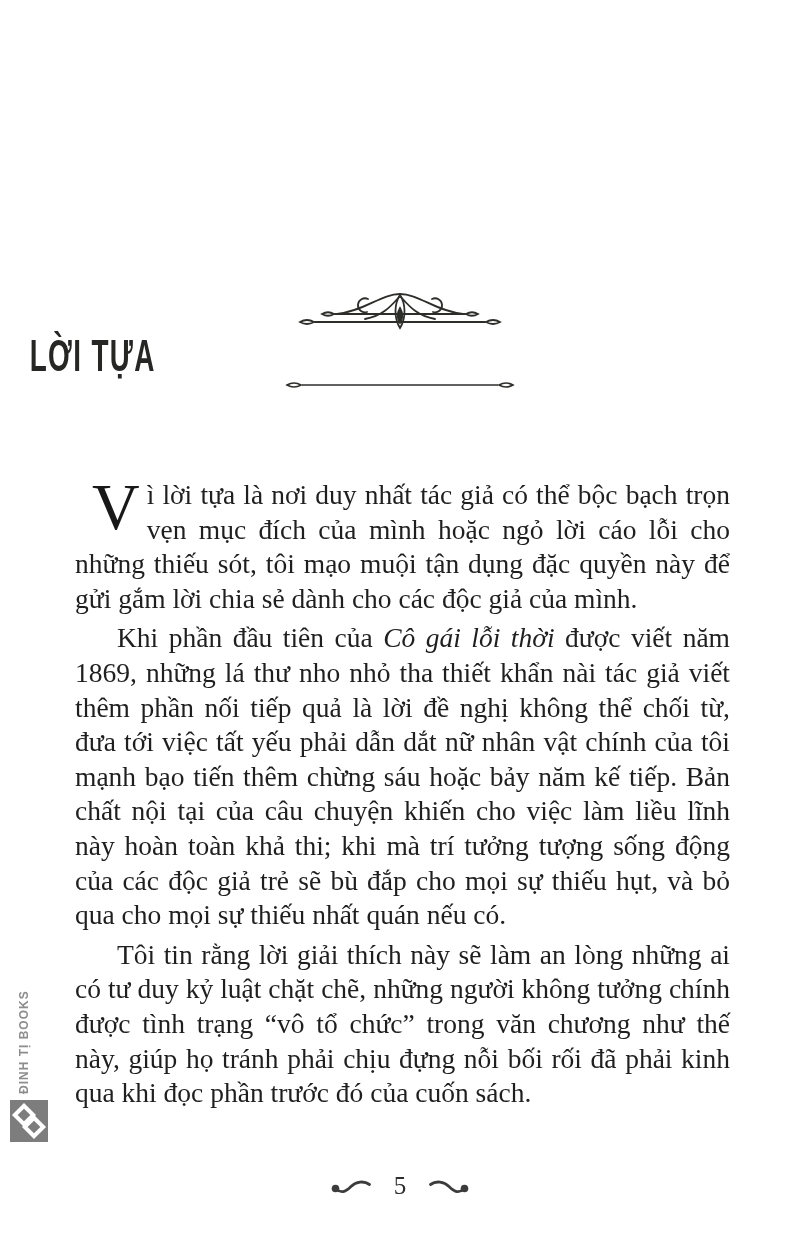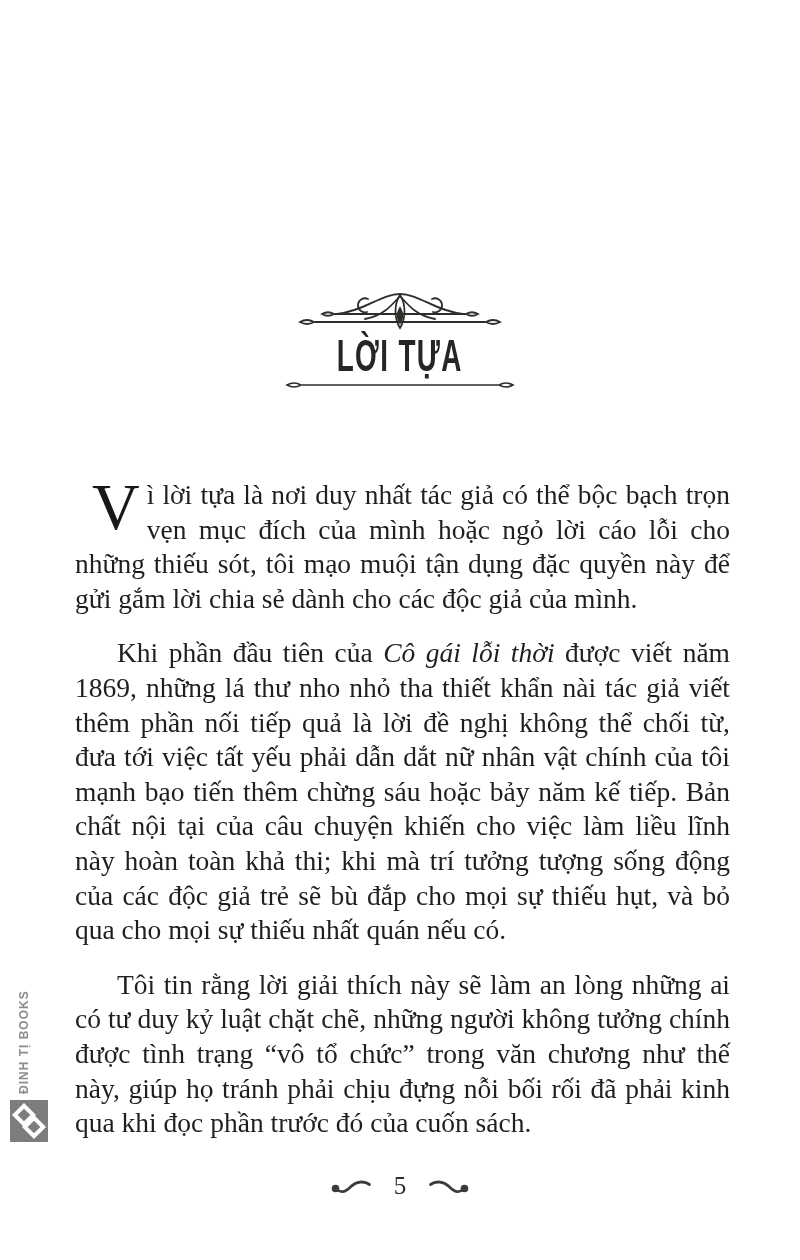--- a/index.html
+++ b/index.html
@@ -19,21 +19,21 @@
     top: 290px;
     left: 0;
     width: 800px;
     text-align: center;
   }
   .title-wrap {
     position: absolute;
     top: 333px;
     left: 0;
     width: 800px;
-    text-align: center;
+    text-align: left;
   }
   .page-title {
     display: inline-block;
     font-family: "Liberation Sans", sans-serif;
     font-weight: bold;
     font-size: 41px;
     letter-spacing: 2px;
     color: #262624;
     transform: scale(0.68, 1.08);
     transform-origin: center;
@@ -52,21 +52,21 @@
     position: absolute;
     top: 478px;
     left: 75px;
     width: 655px;
     font-size: 27.5px;
     line-height: 34.6px;
     text-align: justify;
     color: #1f1f1f;
   }
   .content p { margin: 0; }
-  .content p + p { margin-top: 20px; text-indent: 42px; }
+  .content p + p { margin-top: 5px; text-indent: 42px; }
   .drop-cap {
     float: left;
     font-size: 66px;
     line-height: 54px;
     height: 60px;
     margin: 2px 7px 0 17px;
     color: #181818;
   }
   .book-title { font-style: italic; }
 

